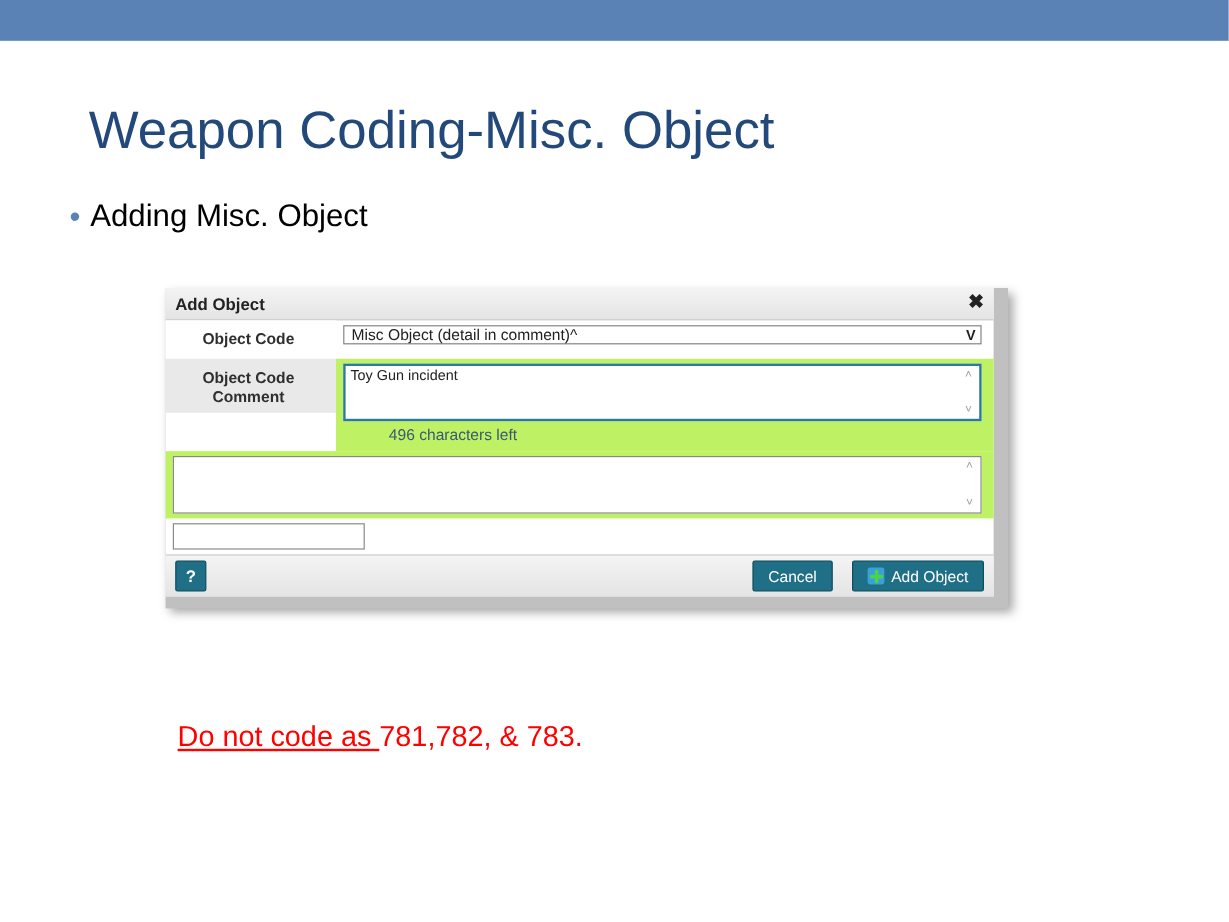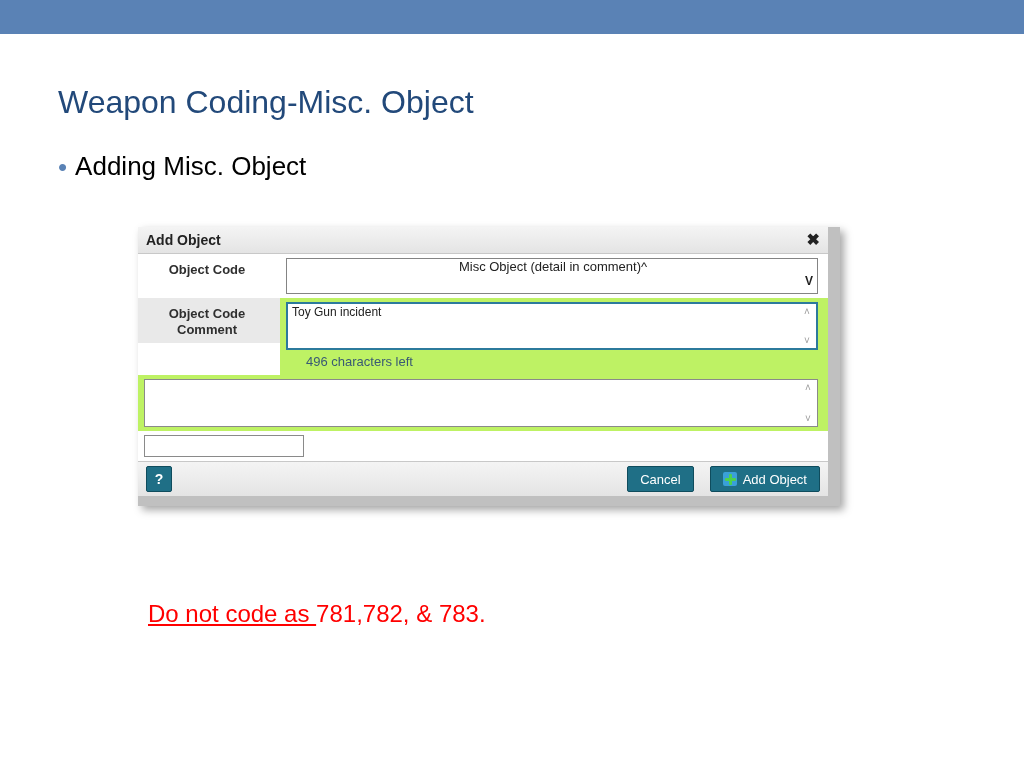--- a/index.html
+++ b/index.html
@@ -13,24 +13,24 @@
   }
   .top-bar {
     width: 100%;
     height: 34px;
     background: #5a82b5;
   }
   .slide-content {
     padding: 40px 58px 0 58px;
   }
   .slide-title {
-    font-size: 32px;
+    font-size: 44px;
     font-weight: 400;
     color: #22497a;
-    margin: 10px 0 30px 0;
+    margin: 10px 0 30px 16px;
     letter-spacing: 0px;
   }
   .bullet-row {
     display: flex;
     align-items: center;
     font-size: 26px;
     color: #000;
     margin-bottom: 45px;
   }
   .bullet-dot {
@@ -97,31 +97,30 @@
     flex: 1;
     padding: 4px 10px 4px 6px;
     box-sizing: border-box;
     display:flex;
     flex-direction:column;
   }
   .val-cell.gray { background:#bef264; }
 
   .select-box {
     display:inline-flex;
-    align-items:center;
+    align-items:flex-end;
     border:1px solid #848484;
     background:#fff;
-    height:36px;
+    height:16px;
     padding:0 4px 0 6px;
     font-size:13px;
     color:#222;
     cursor:pointer;
     min-width:224px;
     box-sizing:border-box;
-    flex-direction:column;
   }
   .select-box .caret {
     margin-left:auto;
     font-size:12px;
     font-weight:bold;
     color:#222;
   }
 
   .textarea-box {
     border:2px solid #2c7a9c;
@@ -143,21 +142,21 @@
     display:flex;
     flex-direction:column;
     justify-content:space-between;
     color:#9a9a9a;
     font-size:10px;
     align-items:center;
   }
   .chars-left {
     font-size:13px;
     color:#3a5a74;
-    margin:4px 0 2px 20px;
+    margin:4px 0 2px 38px;
   }
 
   .qty-input {
     border:1px solid #8a8a8a;
     background:#fff;
     height:22px;
     width:160px;
     box-sizing:border-box;
     padding:0 4px;
     font-size:13px;

